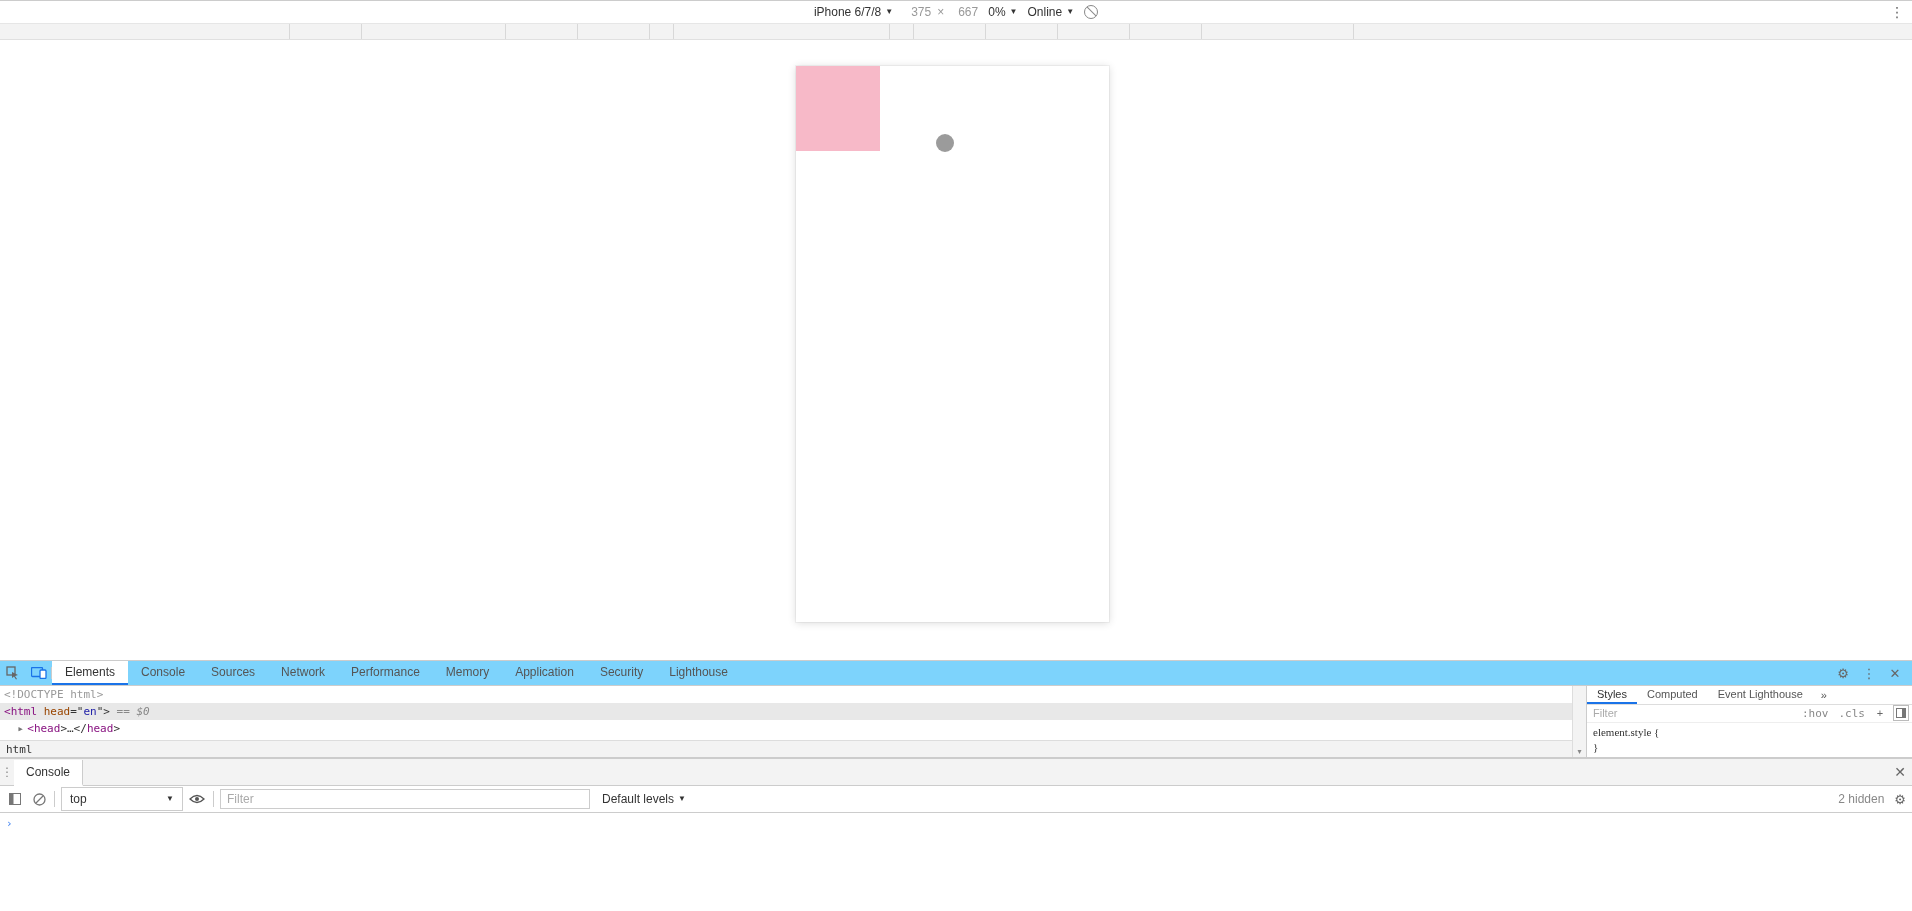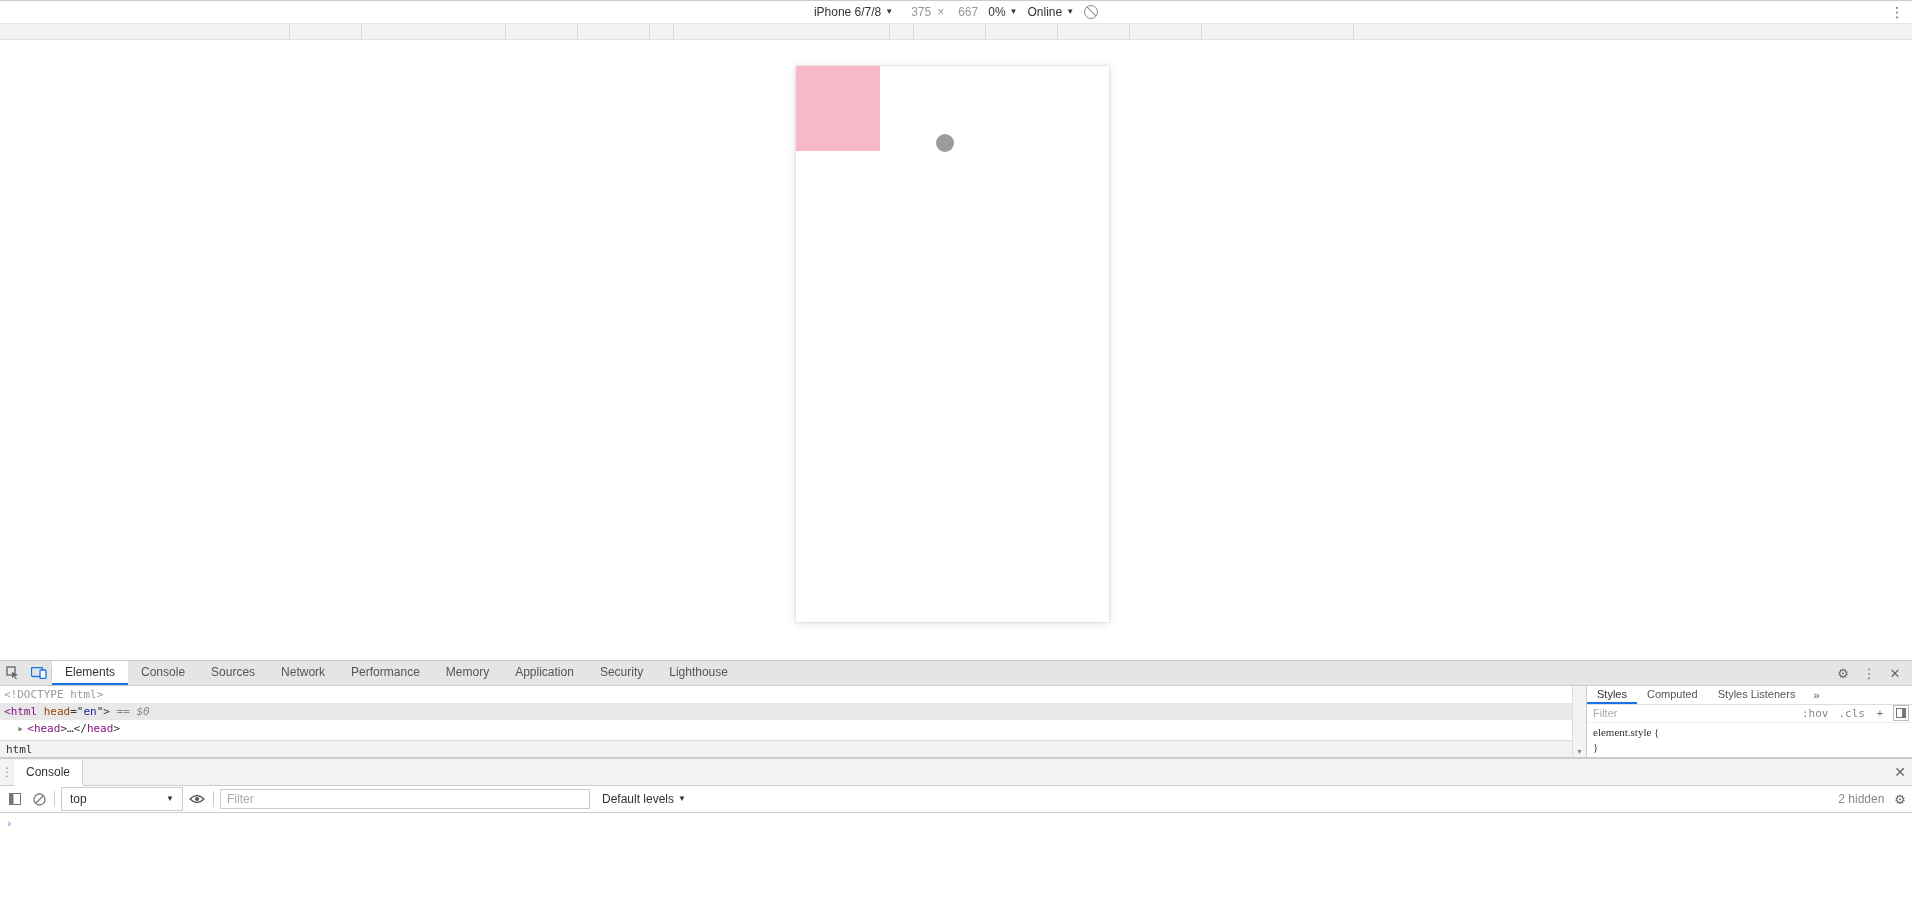--- a/index.html
+++ b/index.html
@@ -87,21 +87,21 @@
   position: absolute; left: 140px; top: 68px;
   width: 18px; height: 18px; border-radius: 50%;
   background: #8a8a8a; opacity: 0.85;
 }
 
 
 .dt-tabbar {
   height: 26px;
   border-top: 1px solid #ccc;
   border-bottom: 1px solid #ccc;
-  background: #e5e5e5;
+  background: #7dd3fc;
   display: flex;
   align-items: stretch;
   position: relative;
 }
 .dt-tabbar .left-icons { display: flex; align-items: center; }
 .dt-icon-btn {
   width: 26px; display: flex; align-items: center; justify-content: center;
   color: #666; cursor: pointer; font-size: 13px;
 }
 .dt-icon-btn.active { color: #1a73e8; }
@@ -353,21 +353,21 @@
       </div>
   </div>
   <div class="dom-scroll-gutter">
     <div class="nub">▾</div>
   </div>
 
   <div class="styles-sidebar">
     <div class="styles-tabs">
       <div class="styles-tab active">Styles</div>
       <div class="styles-tab">Computed</div>
-      <div class="styles-tab">Styles Listeners</div>
+      <div class="styles-tab">Event Lighthouse</div>
       <div class="more">»</div>
     </div>
     <div class="styles-filter-row">
       <input class="styles-filter" placeholder="Filter" style="">
       <span class="styles-badge">:hov</span>
       <span class="styles-badge">.cls</span>
       <span class="styles-icon-btn">+</span>
       <span class="styles-icon-btn boxed">
         <svg width="10" height="10" viewBox="0 0 10 10">
             <rect x="0.5" y="0.5" width="9" height="9" fill="none" stroke="#777"></rect>

